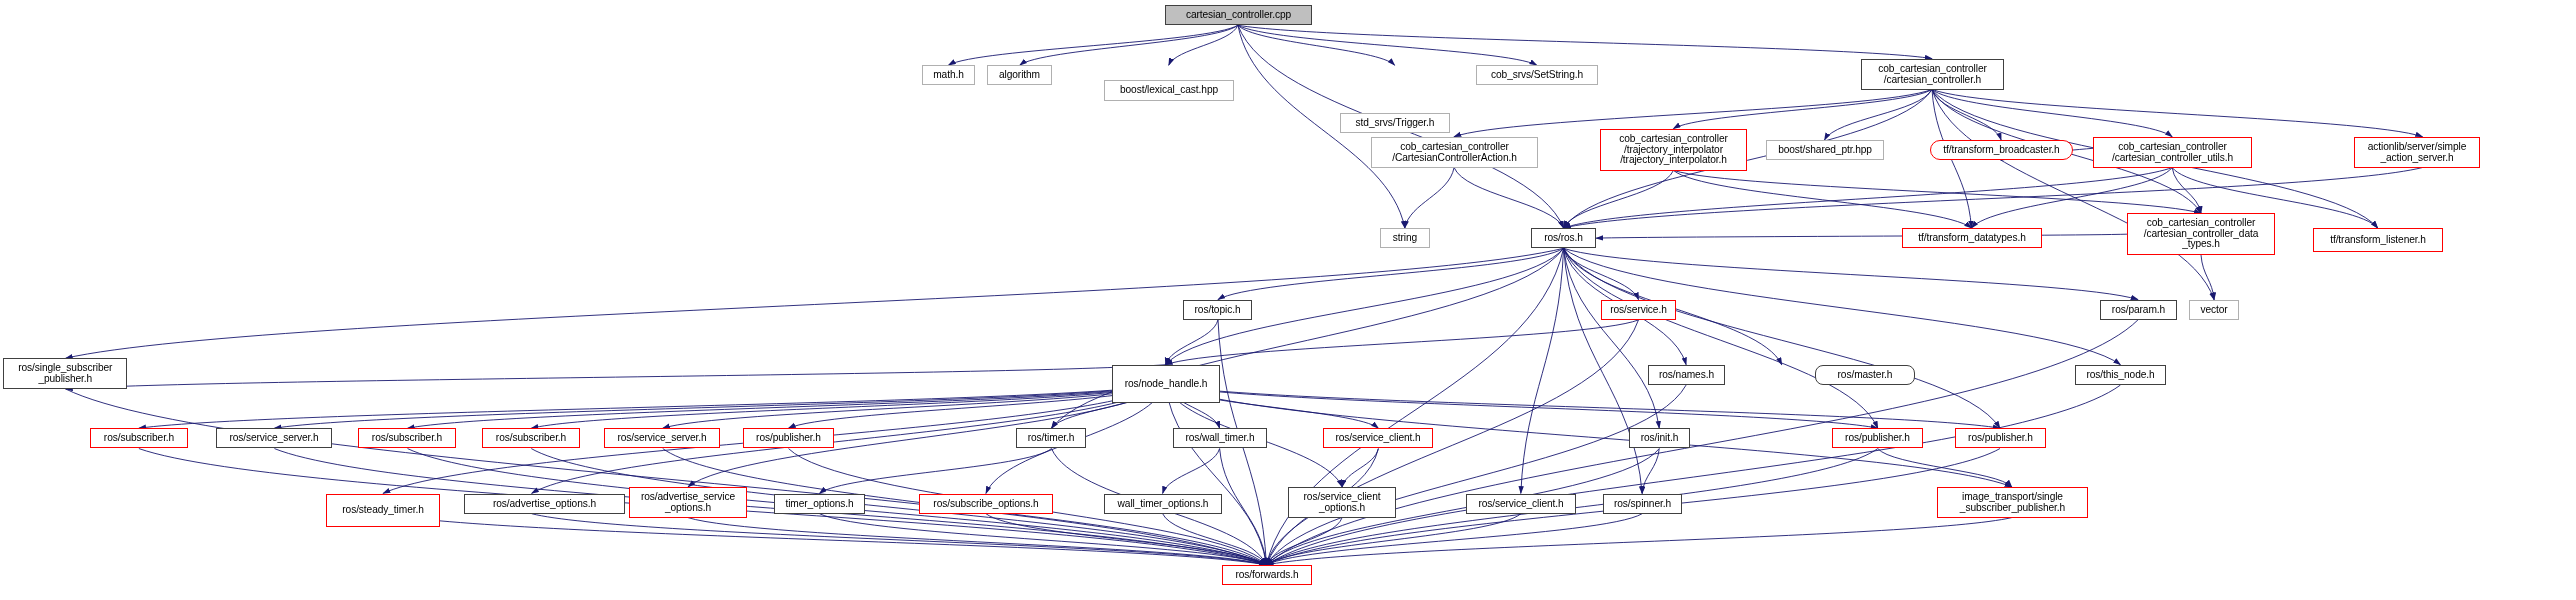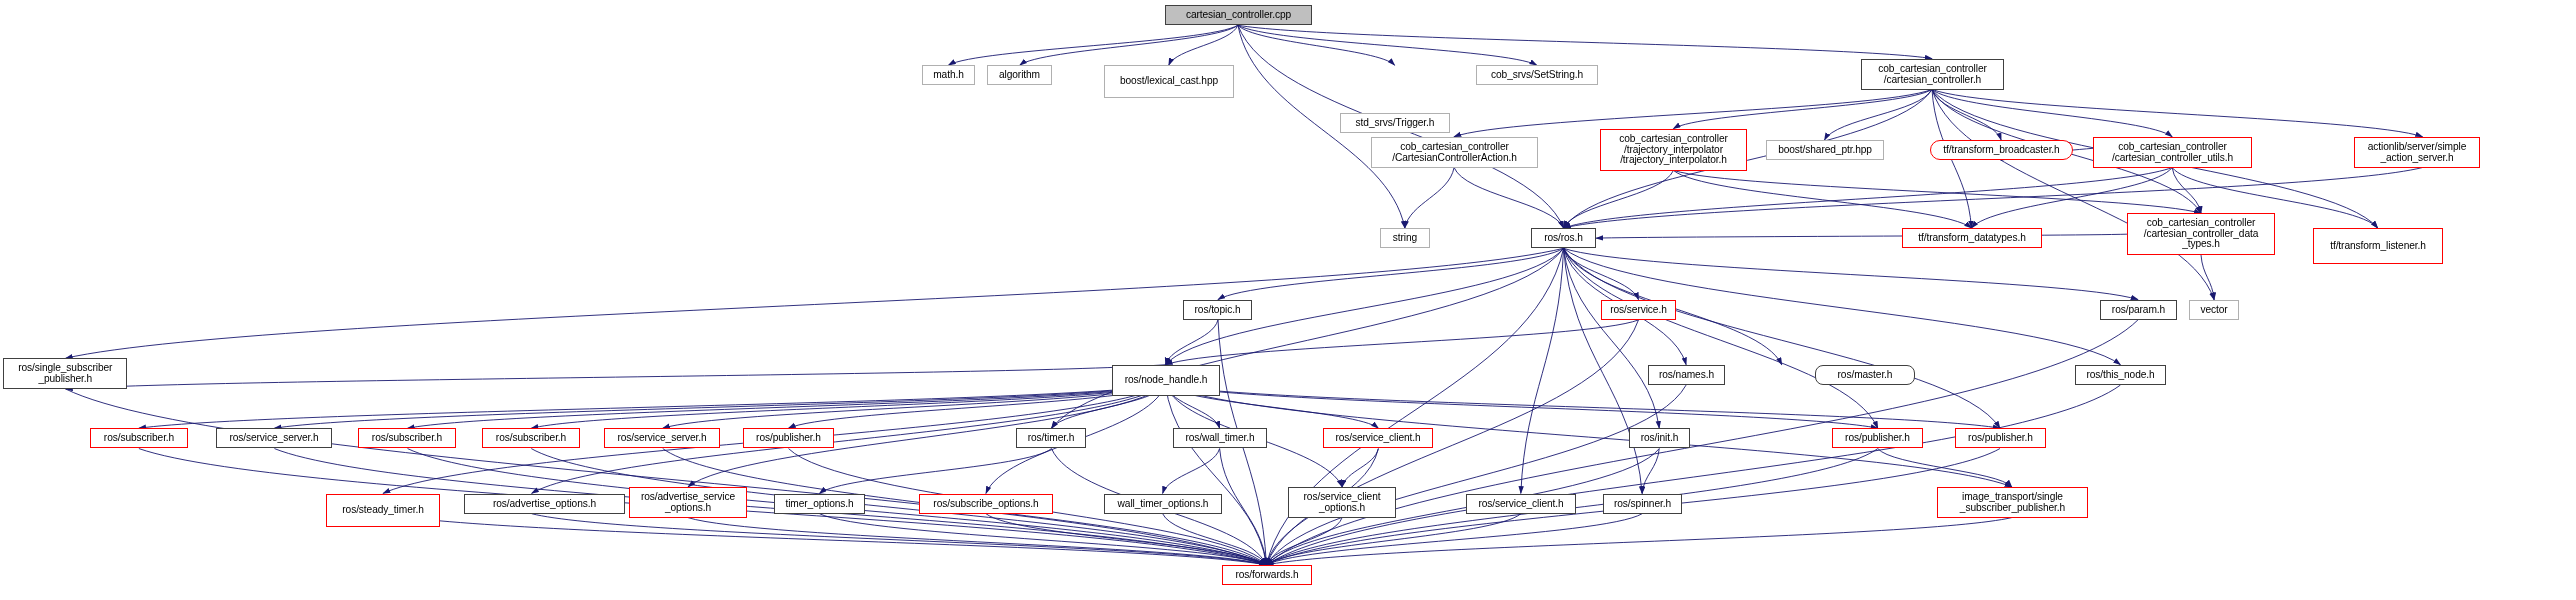--- a/index.html
+++ b/index.html
@@ -144,50 +144,50 @@
         <path d="M170,551 C355.25,615.35 1369.75,633.94 1555,694" stroke="#191970" stroke-width="1.1" fill="none" marker-end="url(#arrow)"></path>
         <path d="M500,551 C635.75,615.35 1419.25,633.94 1555,694" stroke="#191970" stroke-width="1.1" fill="none" marker-end="url(#arrow)"></path>
         <path d="M652,551 C764.95,615.35 1442.05,633.94 1555,694" stroke="#191970" stroke-width="1.1" fill="none" marker-end="url(#arrow)"></path>
         <path d="M813.5,551 C902.225,615.35 1466.275,633.94 1555,694" stroke="#191970" stroke-width="1.1" fill="none" marker-end="url(#arrow)"></path>
       </g>
   </svg>
   <div id="nodes">
       <div class="node root" style="left: 1165px; top: 4.9px; width: 147px; height: 20.4px;">cartesian_controller.cpp</div>
       <div class="node plain" style="left: 922px; top: 65px; width: 53px; height: 20.4px;">math.h</div>
       <div class="node plain" style="left: 987px; top: 65px; width: 65px; height: 20.4px;">algorithm</div>
-      <div class="node plain" style="left: 1104px; top: 65px; width: 130px; height: 33px;">boost/lexical_cast.hpp</div>
+      <div class="node plain" style="left: 1104px; top: 80px; width: 130px; height: 21px;">boost/lexical_cast.hpp</div>
       <div class="node plain" style="left: 1340px; top: 65px; width: 110px; height: 20.4px; margin-top: 48px;">std_srvs/Trigger.h</div>
       <div class="node plain" style="left: 1476px; top: 65px; width: 122px; height: 20.4px;">cob_srvs/SetString.h</div>
       <div class="node local" style="left: 1861px; top: 59px; width: 143px; height: 31px;">cob_cartesian_controller
 /cartesian_controller.h</div>
       <div class="node plain" style="left: 1371px; top: 137px; width: 167px; height: 31px;">cob_cartesian_controller
 /CartesianControllerAction.h</div>
       <div class="node ext" style="left: 1600px; top: 129px; width: 147px; height: 42px;">cob_cartesian_controller
 /trajectory_interpolator
 /trajectory_interpolator.h</div>
       <div class="node plain" style="left: 1766px; top: 140px; width: 118px; height: 20.4px;">boost/shared_ptr.hpp</div>
       <div class="node ext" style="left: 1930px; top: 140px; width: 143px; height: 20.4px; border-radius: 10px;">tf/transform_broadcaster.h</div>
       <div class="node ext" style="left: 2093px; top: 137px; width: 159px; height: 31px;">cob_cartesian_controller
 /cartesian_controller_utils.h</div>
       <div class="node ext" style="left: 2354px; top: 137px; width: 126px; height: 31px;">actionlib/server/simple
 _action_server.h</div>
       <div class="node ext" style="left: 1902px; top: 228px; width: 140px; height: 20.4px;">tf/transform_datatypes.h</div>
       <div class="node ext" style="left: 2127px; top: 213px; width: 148px; height: 42px;">cob_cartesian_controller
 /cartesian_controller_data
 _types.h</div>
-      <div class="node ext" style="left: 2313px; top: 228px; width: 130px; height: 36px;">tf/transform_listener.h</div>
+      <div class="node ext" style="left: 2313px; top: 228px; width: 130px; height: 24px;">tf/transform_listener.h</div>
       <div class="node plain" style="left: 1380px; top: 228px; width: 50px; height: 20.4px;">string</div>
       <div class="node local" style="left: 1531px; top: 228px; width: 65px; height: 20.4px;">ros/ros.h</div>
       <div class="node local" style="left: 1183px; top: 300px; width: 69px; height: 20.4px;">ros/topic.h</div>
       <div class="node ext" style="left: 1601px; top: 300px; width: 75px; height: 20.4px;">ros/service.h</div>
       <div class="node local" style="left: 2100px; top: 300px; width: 77px; height: 20.4px;">ros/param.h</div>
       <div class="node plain" style="left: 2189px; top: 300px; width: 50px; height: 20.4px;">vector</div>
       <div class="node local" style="left: 3.3px; top: 358px; width: 124px; height: 31px;">ros/single_subscriber
 _publisher.h</div>
-      <div class="node local" style="left: 1112px; top: 365px; width: 108px; height: 31px;">ros/node_handle.h</div>
+      <div class="node local" style="left: 1112px; top: 365px; width: 108px; height: 38px;">ros/node_handle.h</div>
       <div class="node local" style="left: 1648px; top: 365px; width: 77px; height: 20.4px;">ros/names.h</div>
       <div class="node local" style="left: 1815px; top: 365px; width: 100px; height: 20.4px; border-radius: 8px;">ros/master.h</div>
       <div class="node local" style="left: 2075px; top: 365px; width: 91px; height: 20.4px;">ros/this_node.h</div>
       <div class="node ext" style="left: 90px; top: 428px; width: 98px; height: 20.4px;">ros/subscriber.h</div>
       <div class="node local" style="left: 216px; top: 428px; width: 116px; height: 20.4px;">ros/service_server.h</div>
       <div class="node ext" style="left: 358px; top: 428px; width: 98px; height: 20.4px;">ros/subscriber.h</div>
       <div class="node ext" style="left: 482px; top: 428px; width: 98px; height: 20.4px;">ros/subscriber.h</div>
       <div class="node ext" style="left: 604px; top: 428px; width: 116px; height: 20.4px;">ros/service_server.h</div>
       <div class="node ext" style="left: 743px; top: 428px; width: 91px; height: 20.4px;">ros/publisher.h</div>
       <div class="node local" style="left: 1016px; top: 428px; width: 70px; height: 20.4px;">ros/timer.h</div>

